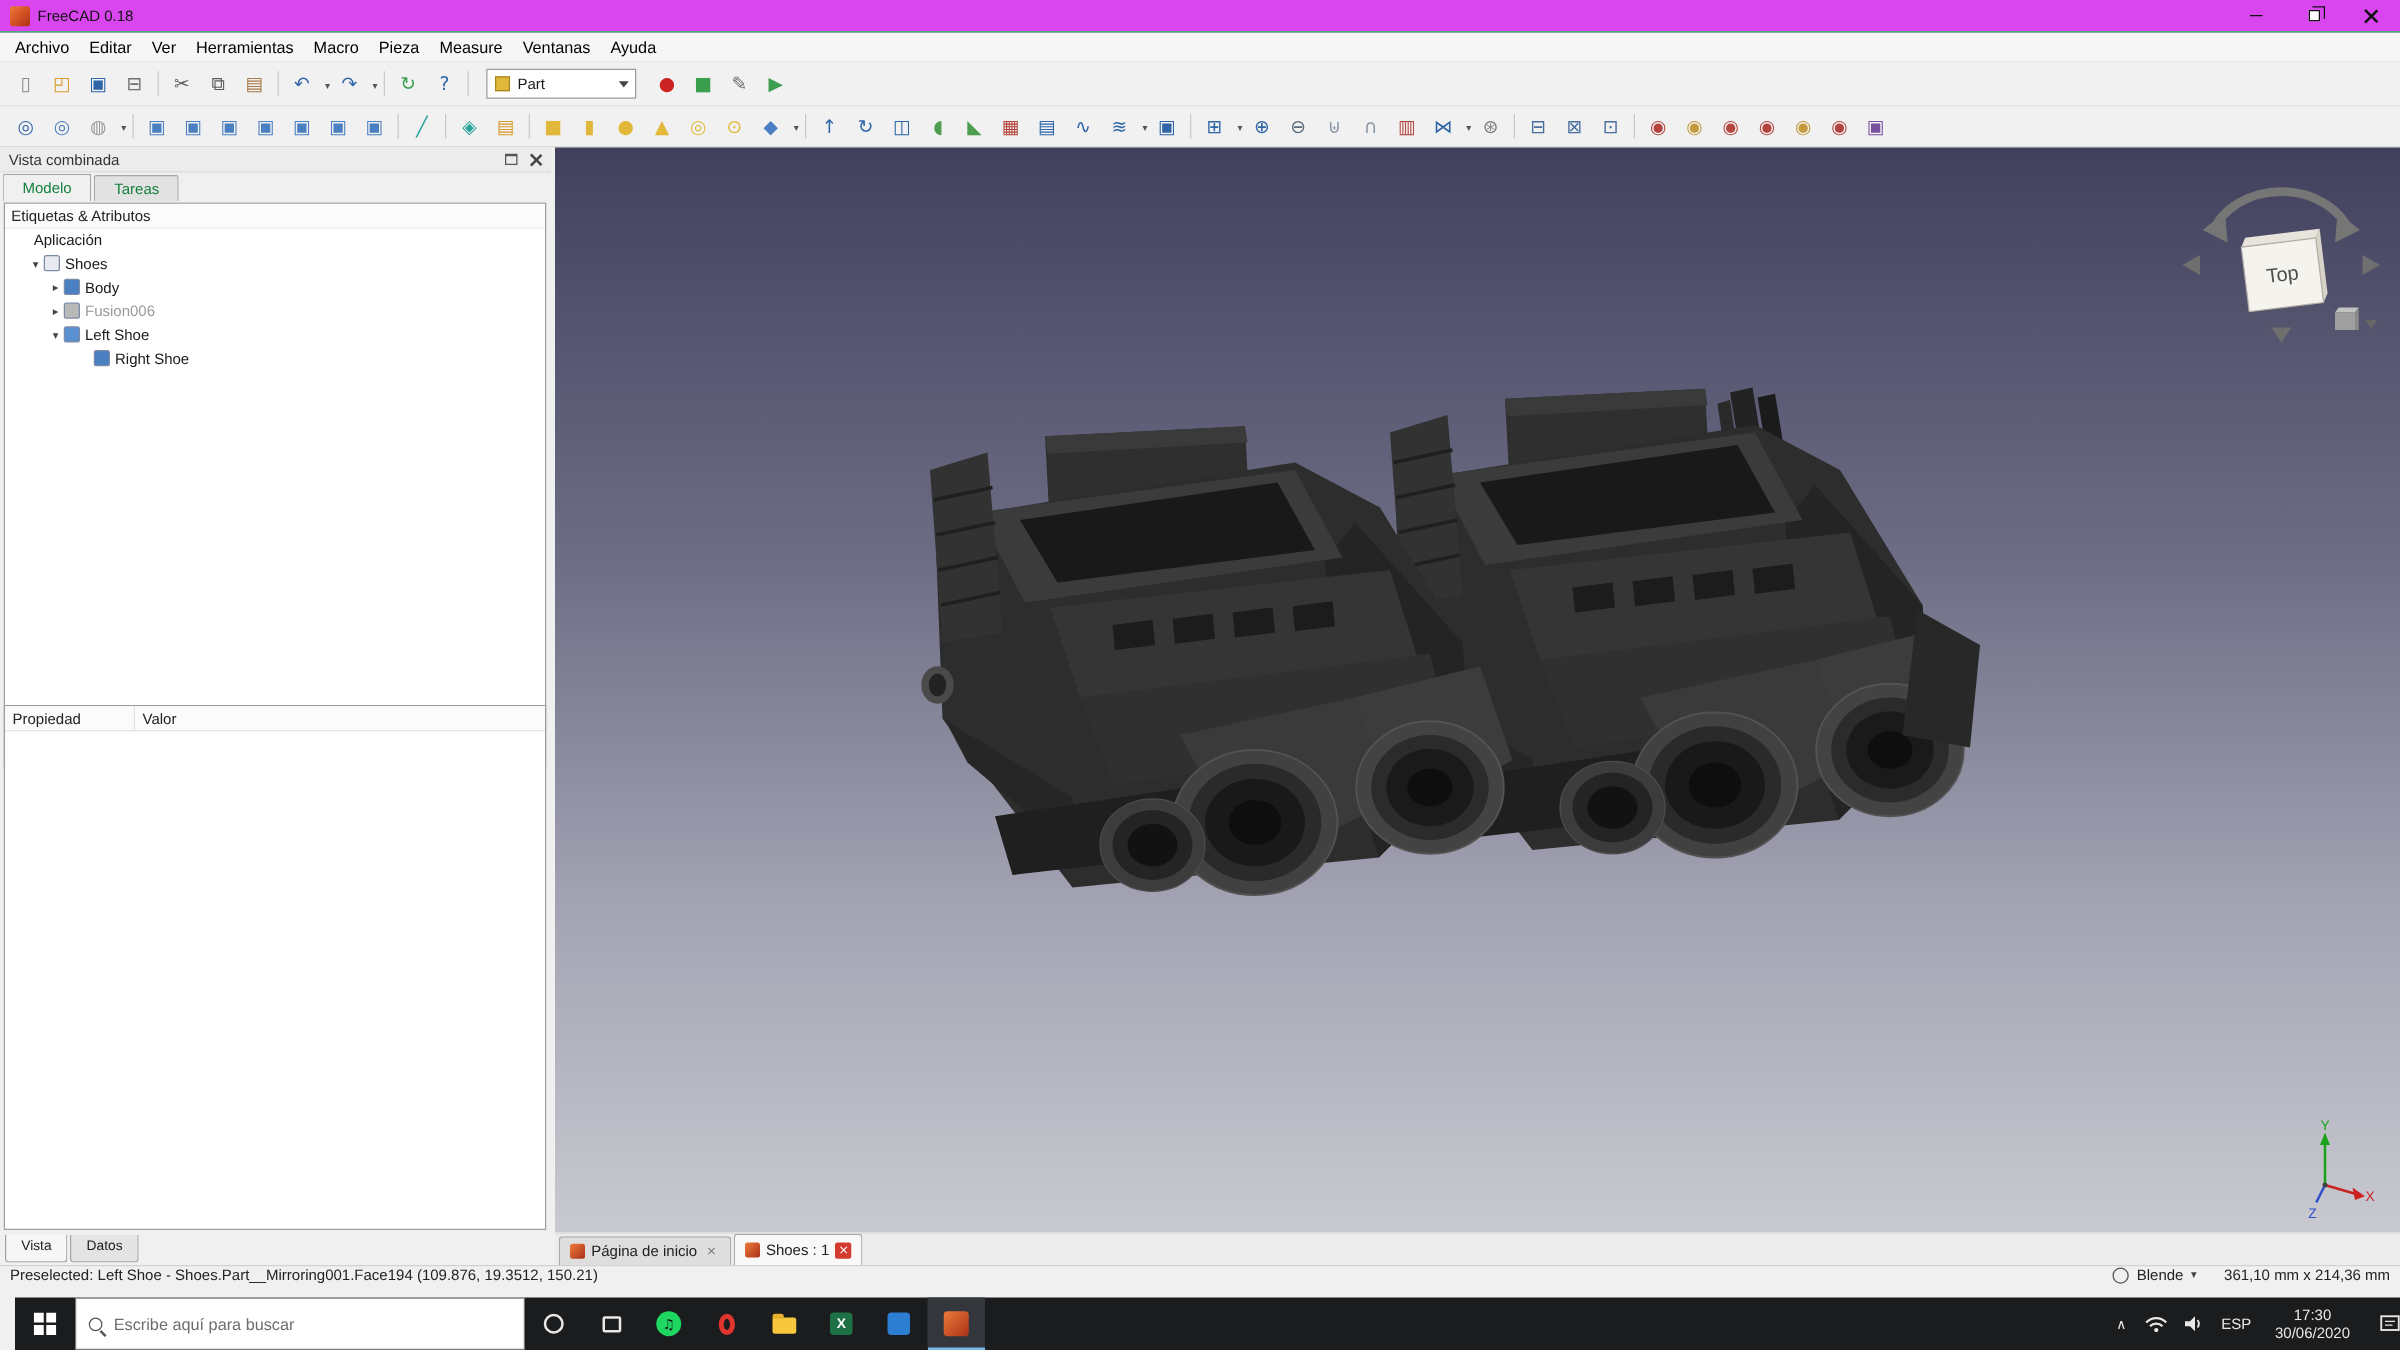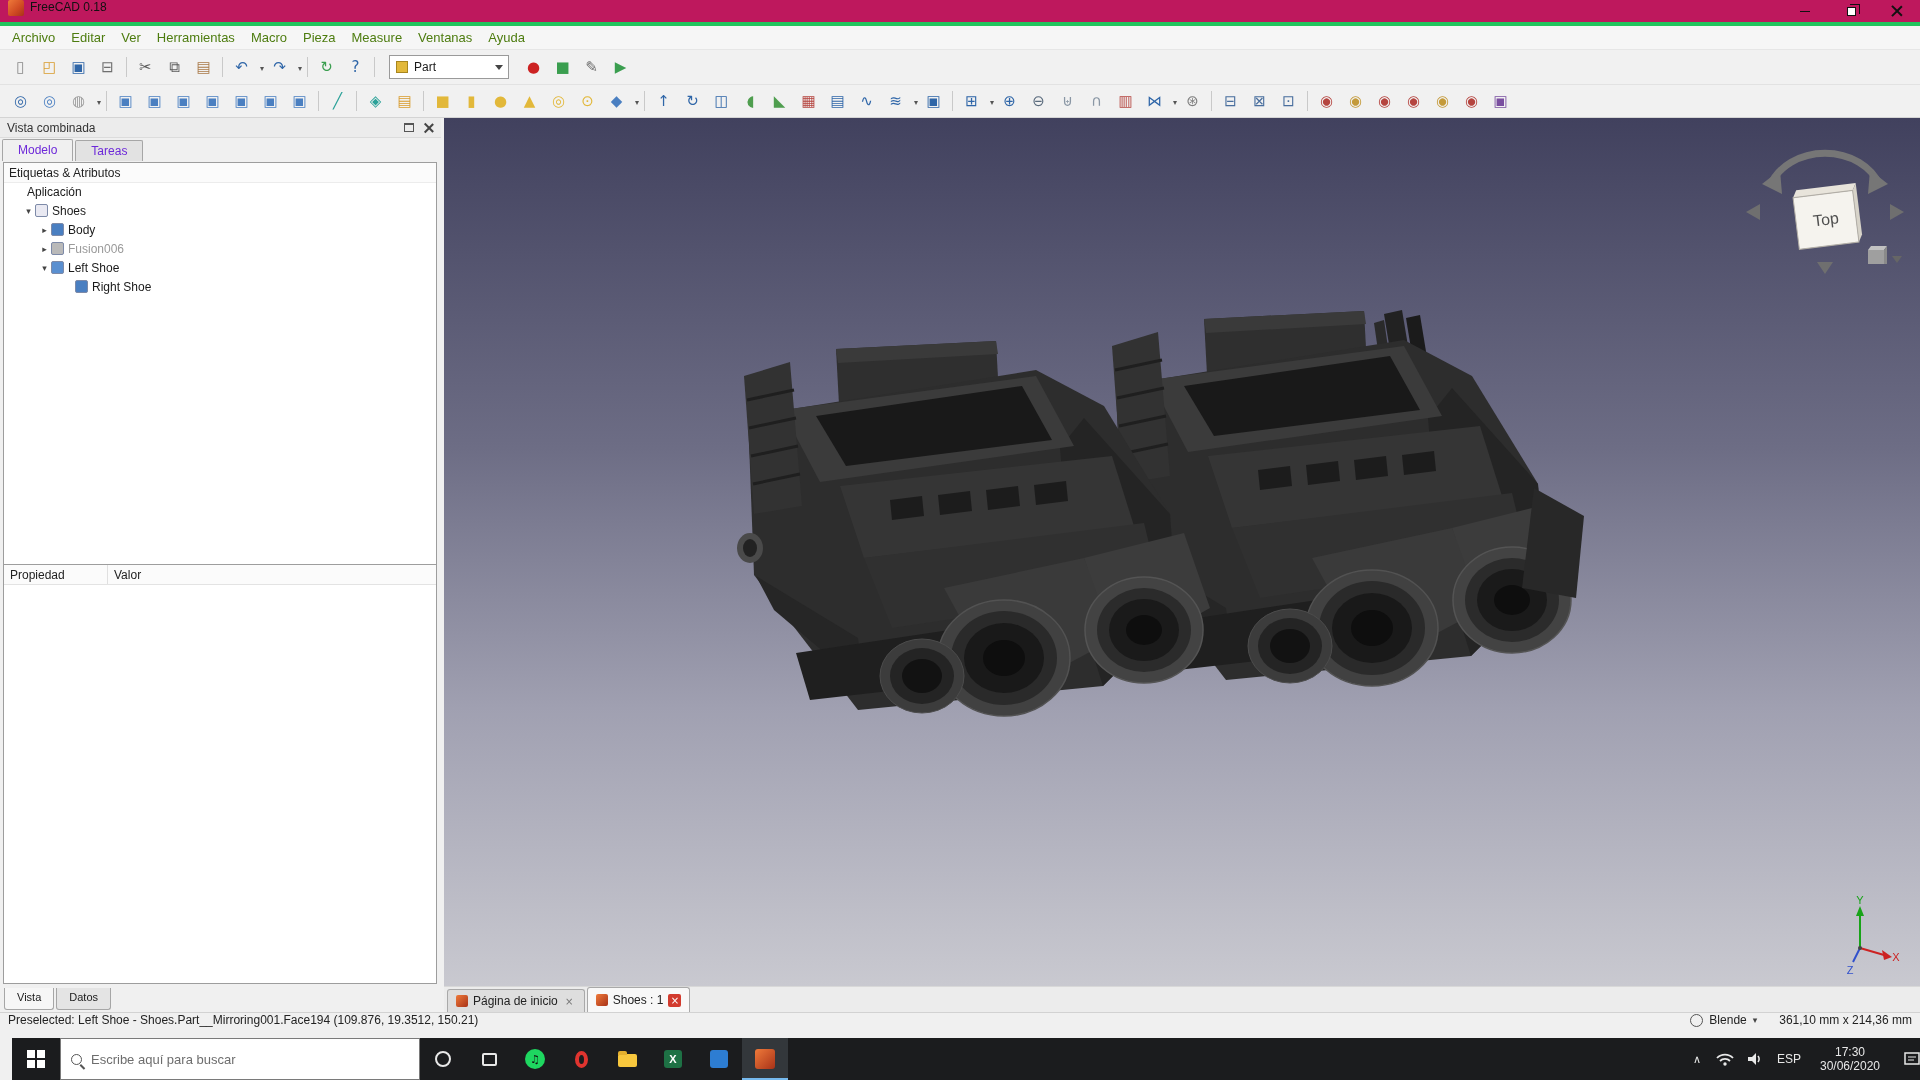--- a/index.html
+++ b/index.html
@@ -1,36 +1,36 @@
 <!DOCTYPE html>
 <html><head>
 <meta charset="utf-8">
 <style>
 *{margin:0;padding:0;box-sizing:border-box}
 html,body{width:1920px;height:1080px}
 body{font-family:"Liberation Sans",sans-serif;background:#f0f0f0}
 .app{position:relative;width:1920px;height:1080px;background:#f0f0f0;overflow:hidden;font-size:12px;color:#1a1a1a}
 
 
-.titlebar{position:absolute;left:0;top:0;right:0;height:26px;background:#be185d;display:flex;align-items:flex-start;border-bottom:4px solid #22c55e;z-index:20}
+.titlebar{position:absolute;left:0;top:0;right:0;height:26px;background:#d946ef;display:flex;align-items:center;border-bottom:1px solid #22c55e;z-index:20}
 .fc-icon{width:16px;height:16px;margin:0 6px 0 8px;border-radius:2px;background:linear-gradient(135deg,#ef7a3a 0%,#cf4a22 60%,#a83218 100%)}
 .title-text{font-size:12px;color:#111}
 .win-btns{margin-left:auto;display:flex;height:100%}
 .wbtn{width:46px;height:100%;display:flex;align-items:center;justify-content:center}
 .wb-min{width:10px;height:1px;background:#111}
 .wb-restore{width:9px;height:9px;border:1px solid #111;position:relative;background:#fff}
 .wb-restore::before{content:"";position:absolute;top:-4px;left:2px;width:9px;height:9px;border:1px solid #111;border-left:none;border-bottom:none}
 .wb-close-x{width:14px;height:14px;position:relative}
 .wb-close-x::before,.wb-close-x::after{content:"";position:absolute;left:6px;top:0;width:1.5px;height:14px;background:#111}
 .wb-close-x::before{transform:rotate(45deg)}
 .wb-close-x::after{transform:rotate(-45deg)}
 
 
 .menubar{position:absolute;left:0;top:26px;right:0;height:24px;background:#f6f6f6;display:flex;align-items:center;padding-left:4px;border-bottom:1px solid #e6e6e6}
-.menu-item{padding:0 8px;font-size:13px;color:#4d7c0f}
+.menu-item{padding:0 8px;font-size:13px;color:#000000}
 
 
 .toolbar{position:absolute;left:0;right:0;display:flex;align-items:center;background:#f1f1f1;padding-left:6px}
 .tb1{top:50px;height:34px}
 .tb2{top:84px;height:34px;border-top:1px solid #e2e2e2;border-bottom:1px solid #d4d4d4}
 .tb-icons{display:flex;align-items:center}
 .tbtn{width:27px;height:27px;display:flex;align-items:center;justify-content:center;border-radius:3px;position:relative;margin:0 1px}
 .tbtn[data-sep="1"]{width:9px;margin:0}
 .tbtn[data-sep="1"]::before{content:"";width:1px;height:20px;background:#c9c9c9;margin:auto}
 .tbtn[data-dd="1"]{margin-right:10px}
@@ -43,21 +43,21 @@
 
 .left-panel{position:absolute;left:0;top:118px;width:441px;height:894px;background:#f0f0f0}
 .panel-header{height:20px;display:flex;align-items:center;padding:0 7px;font-size:12px;color:#333;background:#ececec;border-bottom:1px solid #dcdcdc}
 .ph-btns{margin-left:auto;display:flex;align-items:center;gap:10px}
 .float-btn{width:10px;height:9px;border:1px solid #555;border-top-width:2px}
 .close-pb{width:10px;height:10px;position:relative}
 .close-pb::before,.close-pb::after{content:"";position:absolute;left:4px;top:-1px;width:1.5px;height:12px;background:#444}
 .close-pb::before{transform:rotate(45deg)}
 .close-pb::after{transform:rotate(-45deg)}
 .cv-tabs{display:flex;padding-left:2px;height:23px;align-items:flex-end}
-.cv-tab{padding:3px 15px;font-size:12px;background:#e2e2e2;border:1px solid #a6a6a6;border-bottom:none;border-radius:2px 2px 0 0;margin-right:2px;color:#6d28d9}
+.cv-tab{padding:3px 15px;font-size:12px;background:#e2e2e2;border:1px solid #a6a6a6;border-bottom:none;border-radius:2px 2px 0 0;margin-right:2px;color:#15803d}
 .cv-tab[data-active="1"]{background:#f0f0f0;padding-bottom:4px}
 .tree-box{position:absolute;left:3px;right:4px;top:44px;height:452px;background:#fff;border:1px solid #9d9d9d;overflow:hidden}
 .tree-header{height:20px;line-height:20px;padding-left:5px;border-bottom:1px solid #ececec;background:#fbfbfb;color:#222}
 .tree-root{height:18px;line-height:18px;padding-left:23px}
 .tree-row{height:19px;display:flex;align-items:center}
 .tree-exp{width:13px;font-size:9px;color:#444;text-align:center;flex:none}
 .tree-ico{width:13px;height:13px;border:1px solid #7d8aa8;border-radius:2px;margin-right:4px;flex:none}
 .tree-label{font-size:12px;white-space:nowrap}
 .tree-row[data-muted="1"] .tree-label{color:#9a9a9a}
 .prop-box{position:absolute;left:3px;right:4px;top:446px;bottom:28px;background:#fff;border:1px solid #9d9d9d}

